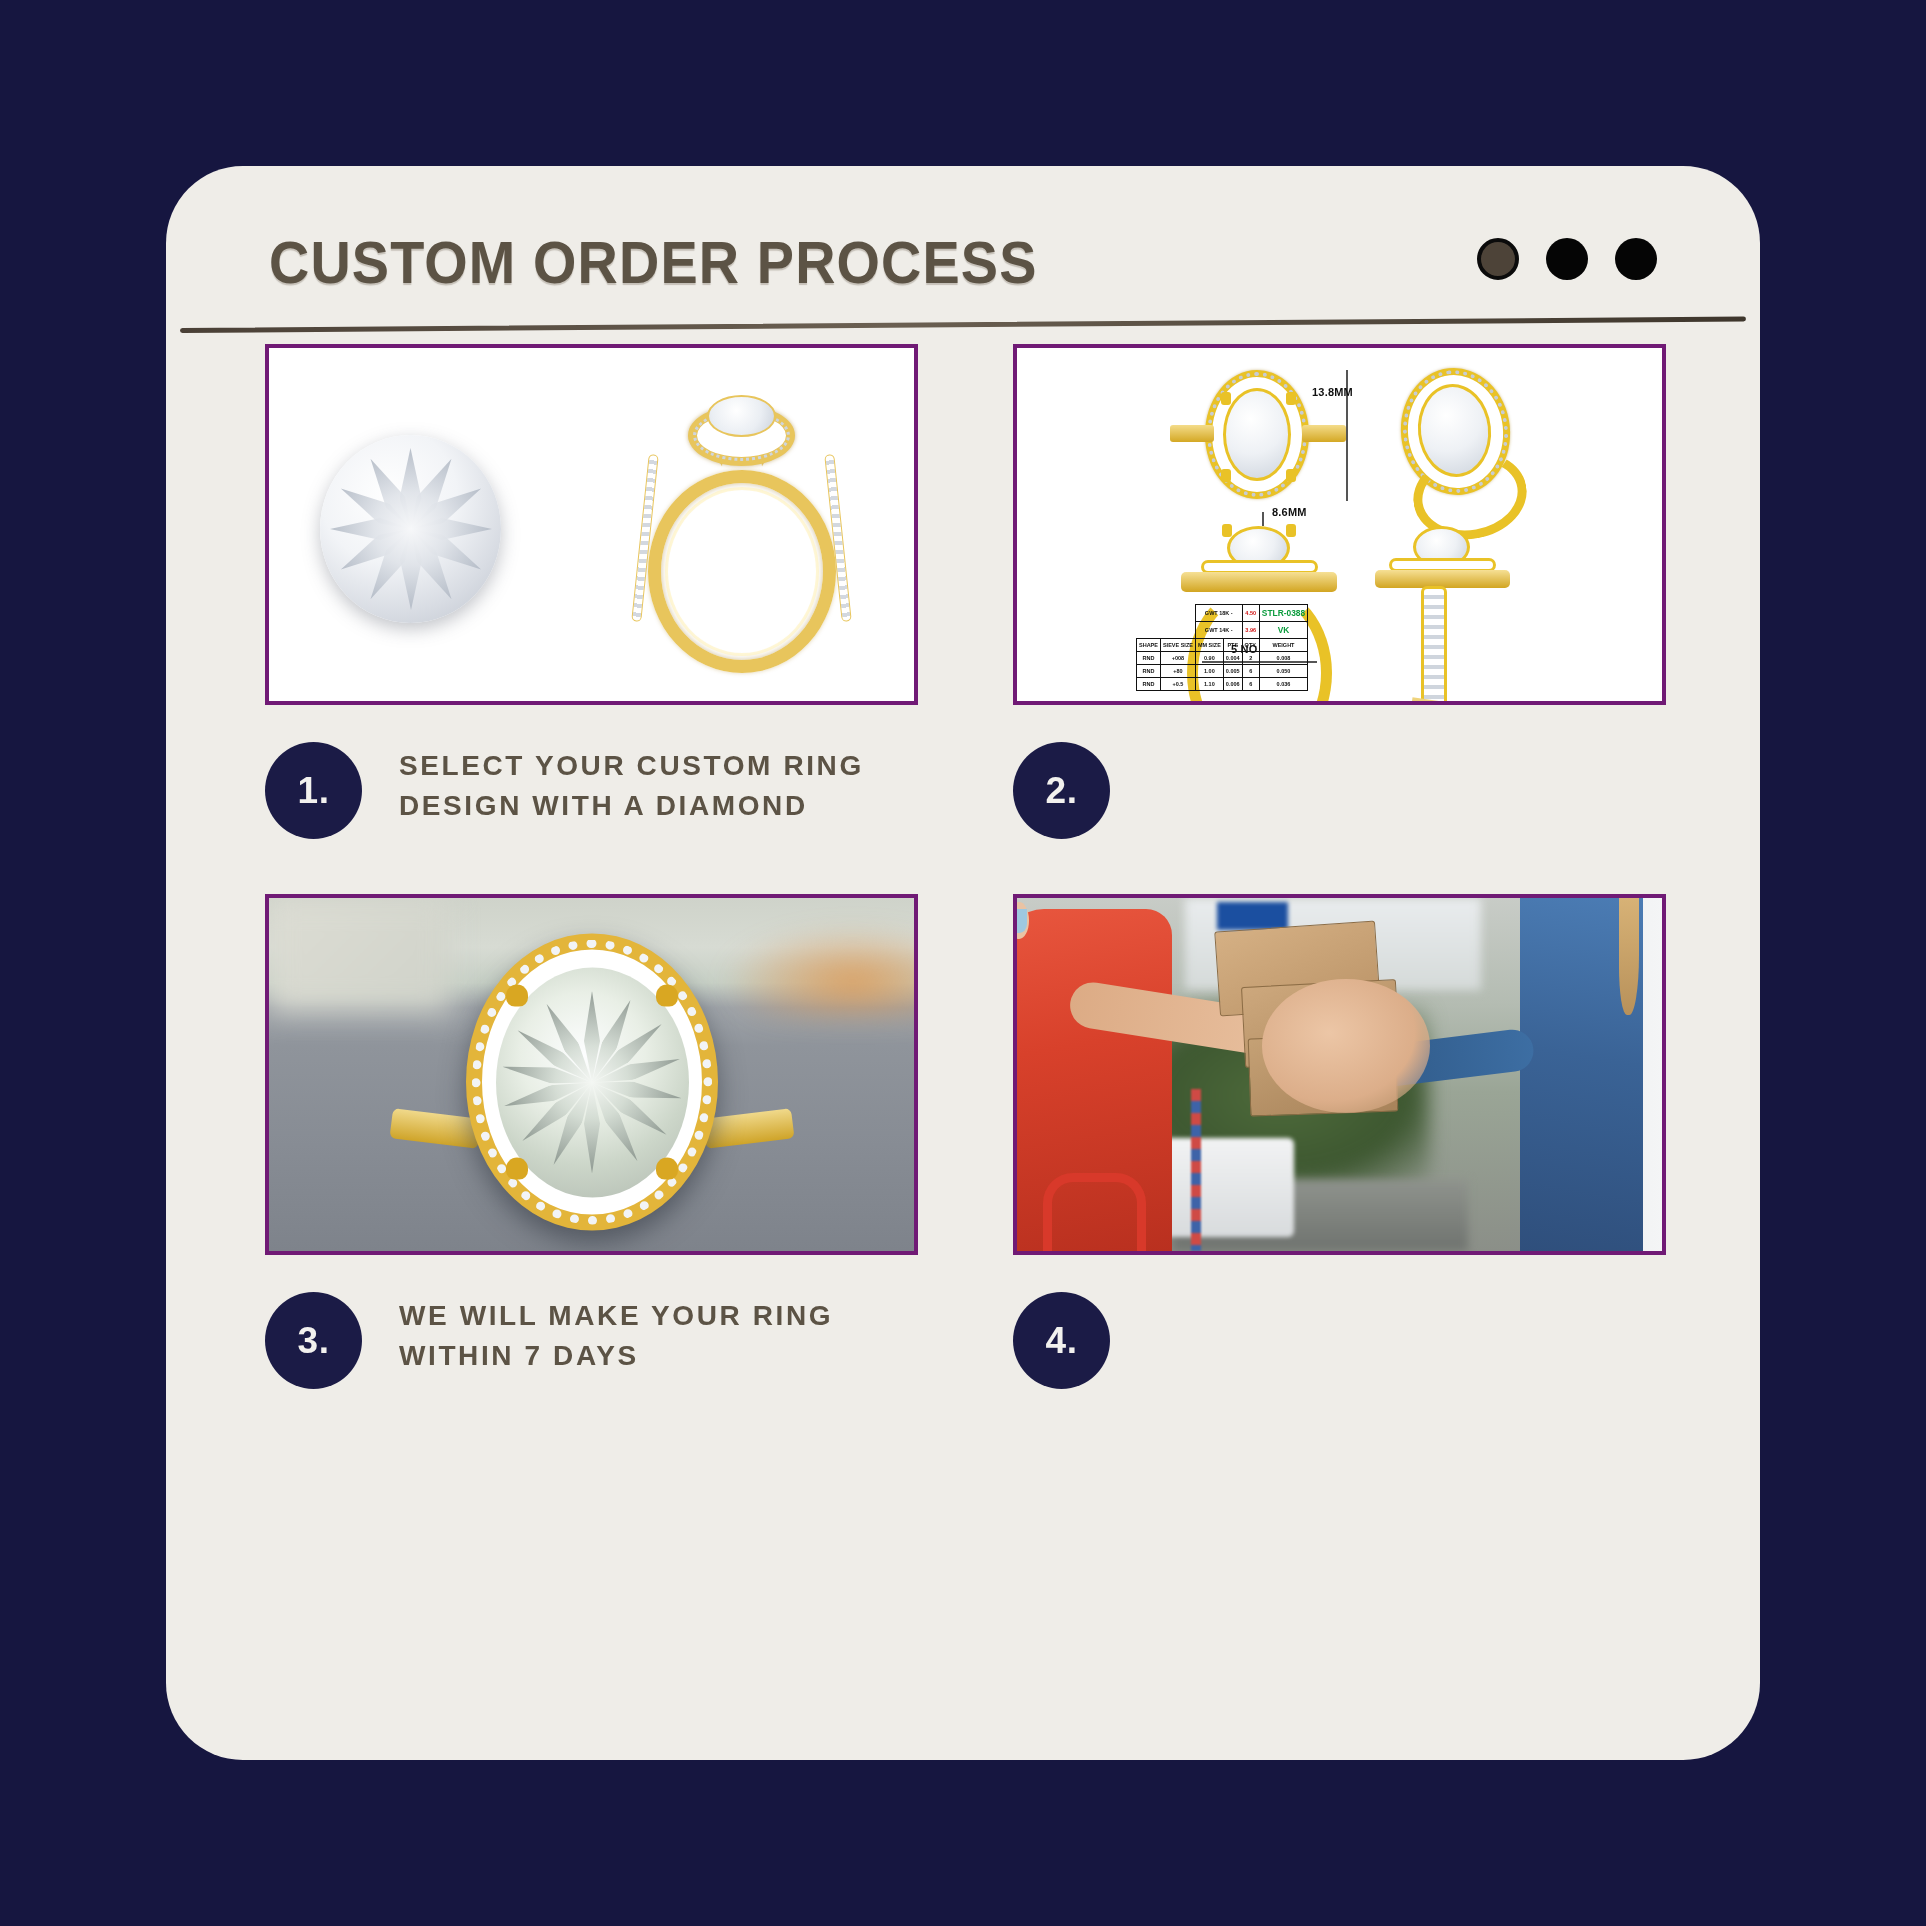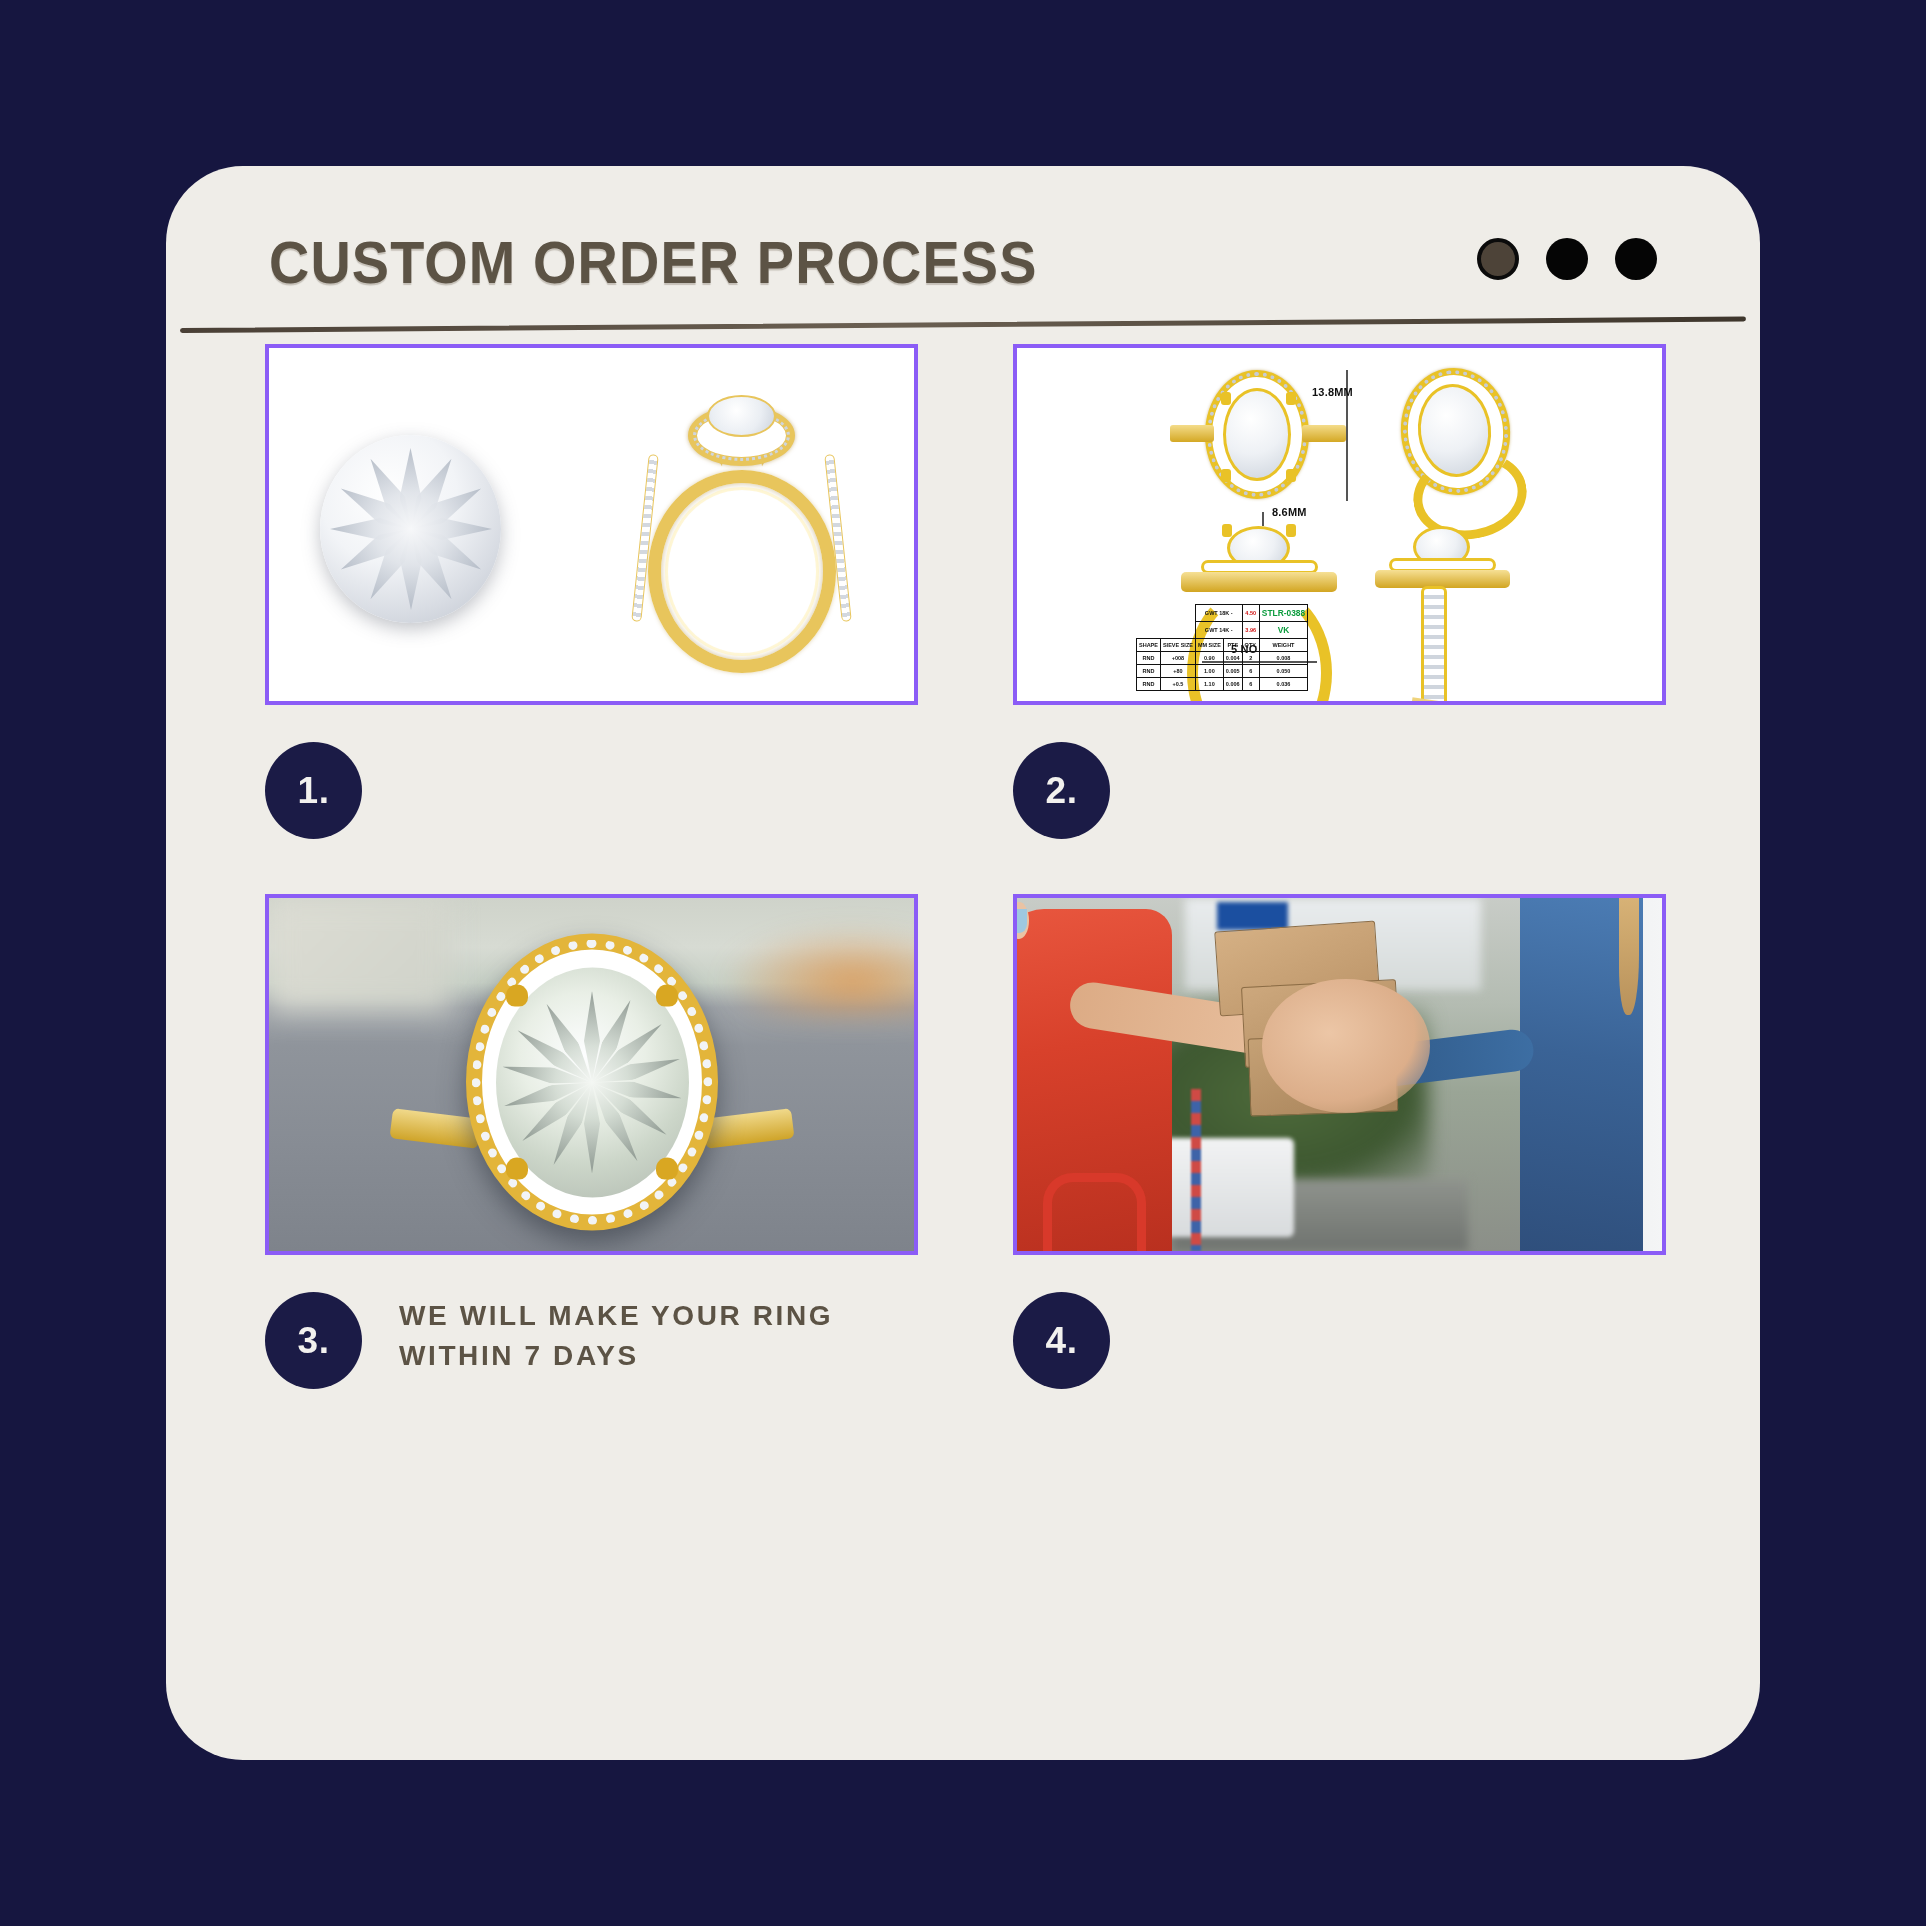--- a/index.html
+++ b/index.html
@@ -67,21 +67,21 @@
     position:absolute;
     width:705px;
   }
   .step-c1 { left:99px; }
   .step-c2 { left:847px; }
   .step-r1 { top:-25px; }
   .step-r2 { top:525px; }
 
   .thumb {
     width:653px; height:361px;
-    border:4px solid #8b5cf6;
+    border:4px solid #701a75;
     background:#fff;
     position:relative;
     overflow:hidden;
   }
 
   .caption {
     margin-top:37px;
     display:flex;
     align-items:flex-start;
     gap:0px;
@@ -491,20 +491,21 @@
           <div class="ring-band"></div>
           <div class="pave-l"></div>
           <div class="pave-r"></div>
           <div class="ring-v"></div>
           <div class="ring-halo"></div>
           <div class="ring-stone"></div>
         </div>
       </div>
       <div class="caption">
         <div class="badge">1.</div>
+        <div class="caption-text cap-wide">SELECT YOUR CUSTOM RING DESIGN WITH A DIAMOND</div>
       </div>
     </div>
 
     <div class="step step-c2 step-r1">
       <div class="thumb p2">
         <div class="cad">
 
           <div class="cad-halo" style="left:188px;top:22px;width:104px;height:129px;"></div>
           <div class="cad-stone" style="left:206px;top:40px;width:68px;height:93px;"></div>
           <div class="cad-prong" style="left:204px;top:44px;"></div>

